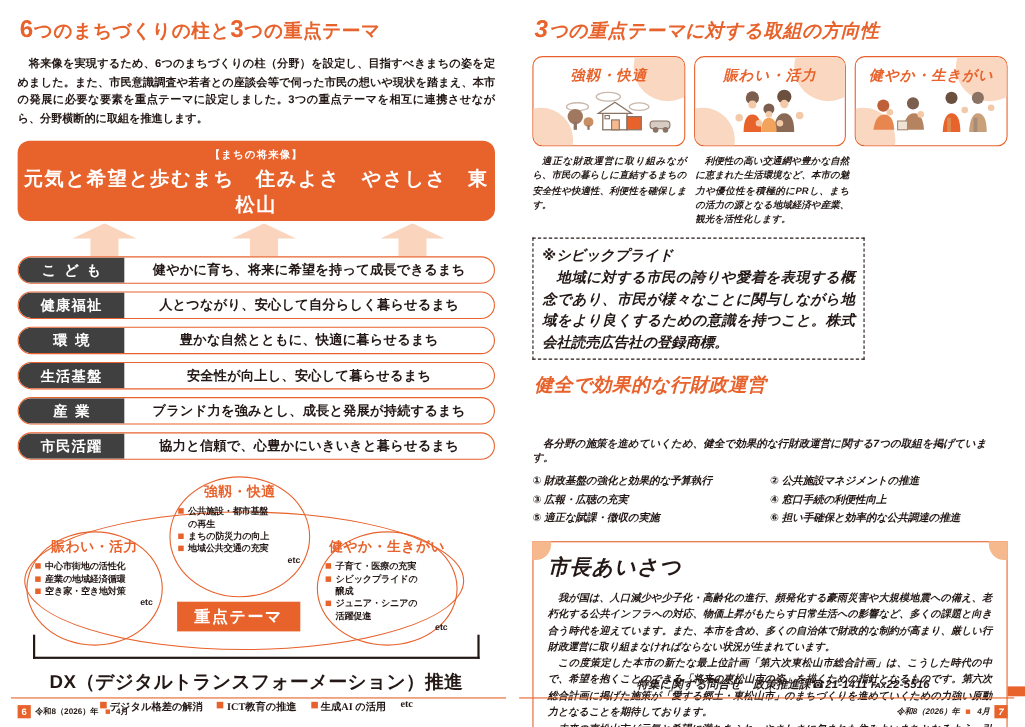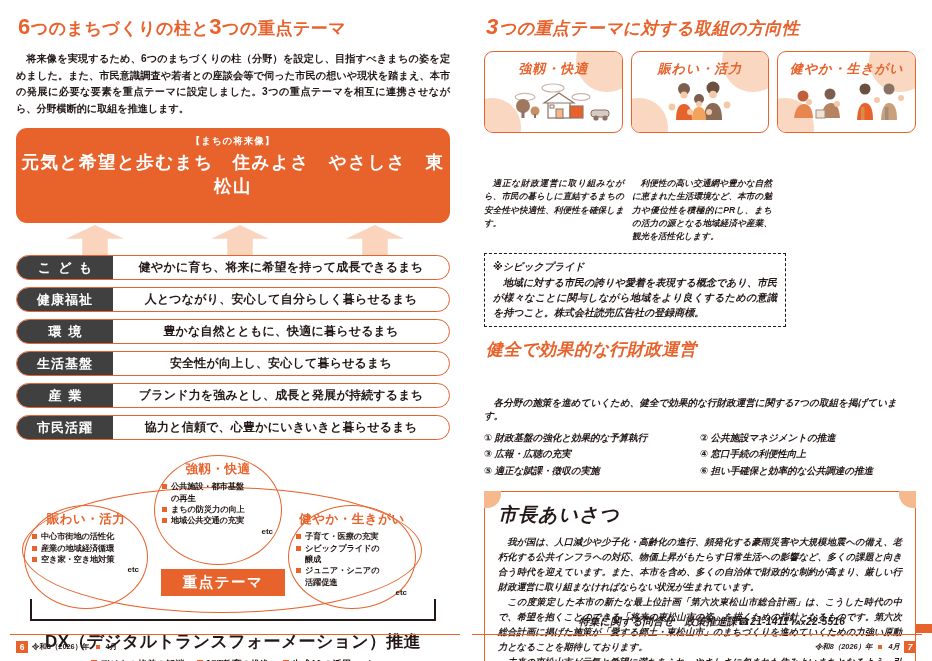--- a/index.html
+++ b/index.html
@@ -31,21 +31,21 @@
 
   .lead {
     font-size: 10.2px; line-height: 1.62; font-weight: bold;
     text-align: justify; margin-bottom: 11px; text-indent: 1em;
     letter-spacing: -0.1px;
   }
 
   
   .vision {
     background: #E8622C; color: #fff; border-radius: 11px;
-    text-align: center; padding: 7px 4px 25px 4px; margin-bottom: 2px;
+    text-align: center; padding: 7px 4px 3px 4px; margin-bottom: 2px;
   }
   .vision-sub { font-size: 9.5px; font-weight: bold; letter-spacing: 1px; }
   .vision-main { font-size: 17.5px; font-weight: bold; letter-spacing: 1.5px; margin-top: 2px; }
 
   
   .arrows { position: relative; height: 30px; }
   .arrow {
     position: absolute; top: 0; width: 58px; height: 30px;
     background: #FAD4BD;
     clip-path: polygon(50% 0%, 100% 46%, 72% 46%, 72% 100%, 28% 100%, 28% 46%, 0 46%);
@@ -87,21 +87,21 @@
   .c-list { font-size: 8.3px; font-weight: bold; line-height: 1.38; margin-top: 3px; padding: 0 7px; }
   .c-list li { list-style: none; position: relative; padding-left: 9px; letter-spacing: -.2px; }
   .c-list li::before {
     content: ""; position: absolute; left: 0; top: 3px;
     width: 5px; height: 5px; background: #E8622C;
   }
   .c-list li.cont { padding-left: 9px; }
   .c-list li.cont::before { display: none; }
   .etc { text-align: right; font-size: 8px; font-weight: bold; padding-right: 8px; }
   .center-badge {
-    position: absolute; left: 145px; top: 122px; width: 124px; height: 27px;
+    position: absolute; left: 145px; top: 122px; width: 112px; height: 27px;
     background: #E8622C; color: #fff; font-size: 14.5px; font-weight: bold;
     display: flex; align-items: center; justify-content: center; letter-spacing: 1.5px;
   }
   .bracket {
     position: absolute; left: 14px; top: 152px; width: 406px; height: 22px;
     border: 2.2px solid #231815; border-top: none;
   }
   .dx-title { text-align: center; font-size: 17px; font-weight: bold; margin-top: 8px; letter-spacing: .3px; }
   .dx-items {
     display: flex; justify-content: center; gap: 13px;
@@ -127,30 +127,30 @@
     position: absolute; left: -22px; bottom: -24px; width: 58px; height: 58px;
     background: #FAD7C0; border-radius: 50%;
   }
   .card-title {
     position: relative; z-index: 3; text-align: center; color: #E8622C;
     font-weight: bold; font-size: 13px; margin-top: 8px; letter-spacing: 1px;
   }
   .card-art { position: relative; z-index: 3; margin-top: 2px; text-align: center; }
 
   .card-texts { display: flex; gap: 8px; }
-  .ct { width: 140px; font-size: 8.6px; font-weight: bold; line-height: 1.55; text-align: justify; margin-top: 37px; }
+  .ct { width: 140px; font-size: 8.6px; font-weight: bold; line-height: 1.55; text-align: justify; }
   .ct p { text-indent: 1em; }
   .ct ul { list-style: none; }
   .ct ul li { position: relative; padding-left: 7px; margin-bottom: 0; }
   .ct ul li::before { content: "・"; position: absolute; left: -2px; top: 0; }
 
   
   .note {
     border: 1.2px dashed #231815; padding: 5px 8px 6px 8px;
-    font-size: 10px; font-weight: bold; line-height: 1.5; margin: 9px 0 11px 0;
+    font-size: 13px; font-weight: bold; line-height: 1.5; margin: 9px 0 11px 0;
     width: 302px;
   }
   .note .note-title { margin-bottom: 1px; }
   .note .note-body { text-indent: 1em; text-align: justify; }
 
   .admin-lead { font-size: 9.6px; font-weight: bold; margin: 25px 0 8px 0; text-indent: 1em; }
   .admin-grid {
     display: grid; grid-template-columns: 1fr 1fr; row-gap: 3px;
     font-size: 9.6px; font-weight: bold; line-height: 1.45;
   }

